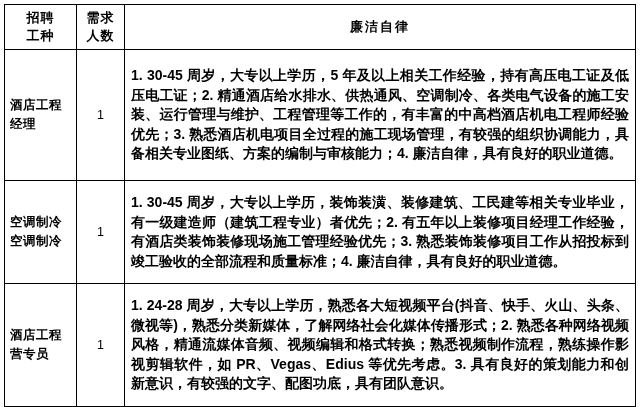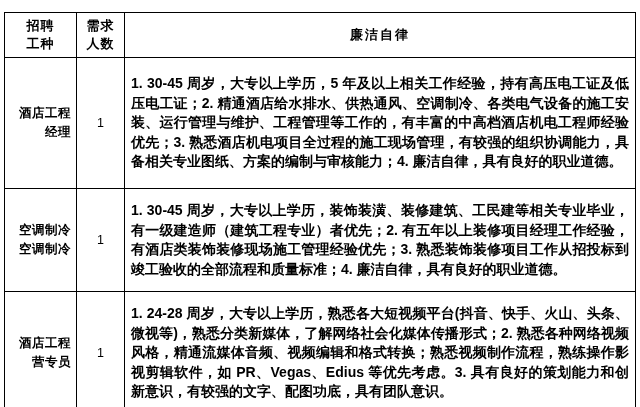--- a/index.html
+++ b/index.html
@@ -11,21 +11,21 @@
     width: 640px;
     height: 407px;
     font-family: "Liberation Sans", sans-serif;
     color: #000000;
     overflow: hidden;
   }
   .sheet {
     width: 640px;
     height: 407px;
     box-sizing: border-box;
-    padding: 12px 4px 0 4px;
+    padding: 4px 4px 0 4px;
   }
   table.job-table {
     border-collapse: collapse;
     width: 632px;
     table-layout: fixed;
   }
   table.job-table td, table.job-table th {
     border: 1px solid #000000;
     vertical-align: middle;
     padding: 4px 5px;
@@ -40,21 +40,21 @@
     font-size: 13px;
     line-height: 18px;
     letter-spacing: 1px;
     padding-top: 6px;
     padding-bottom: 6px;
   }
   thead th.head-req {
     letter-spacing: 2px;
   }
   tbody td.cell-type {
-    text-align: right;
+    text-align: left;
     font-weight: bold;
     font-size: 12.5px;
     line-height: 19px;
     letter-spacing: 0.5px;
   }
   tbody td.cell-count {
     text-align: center;
     font-size: 12.5px;
   }
   tbody td.cell-req {

